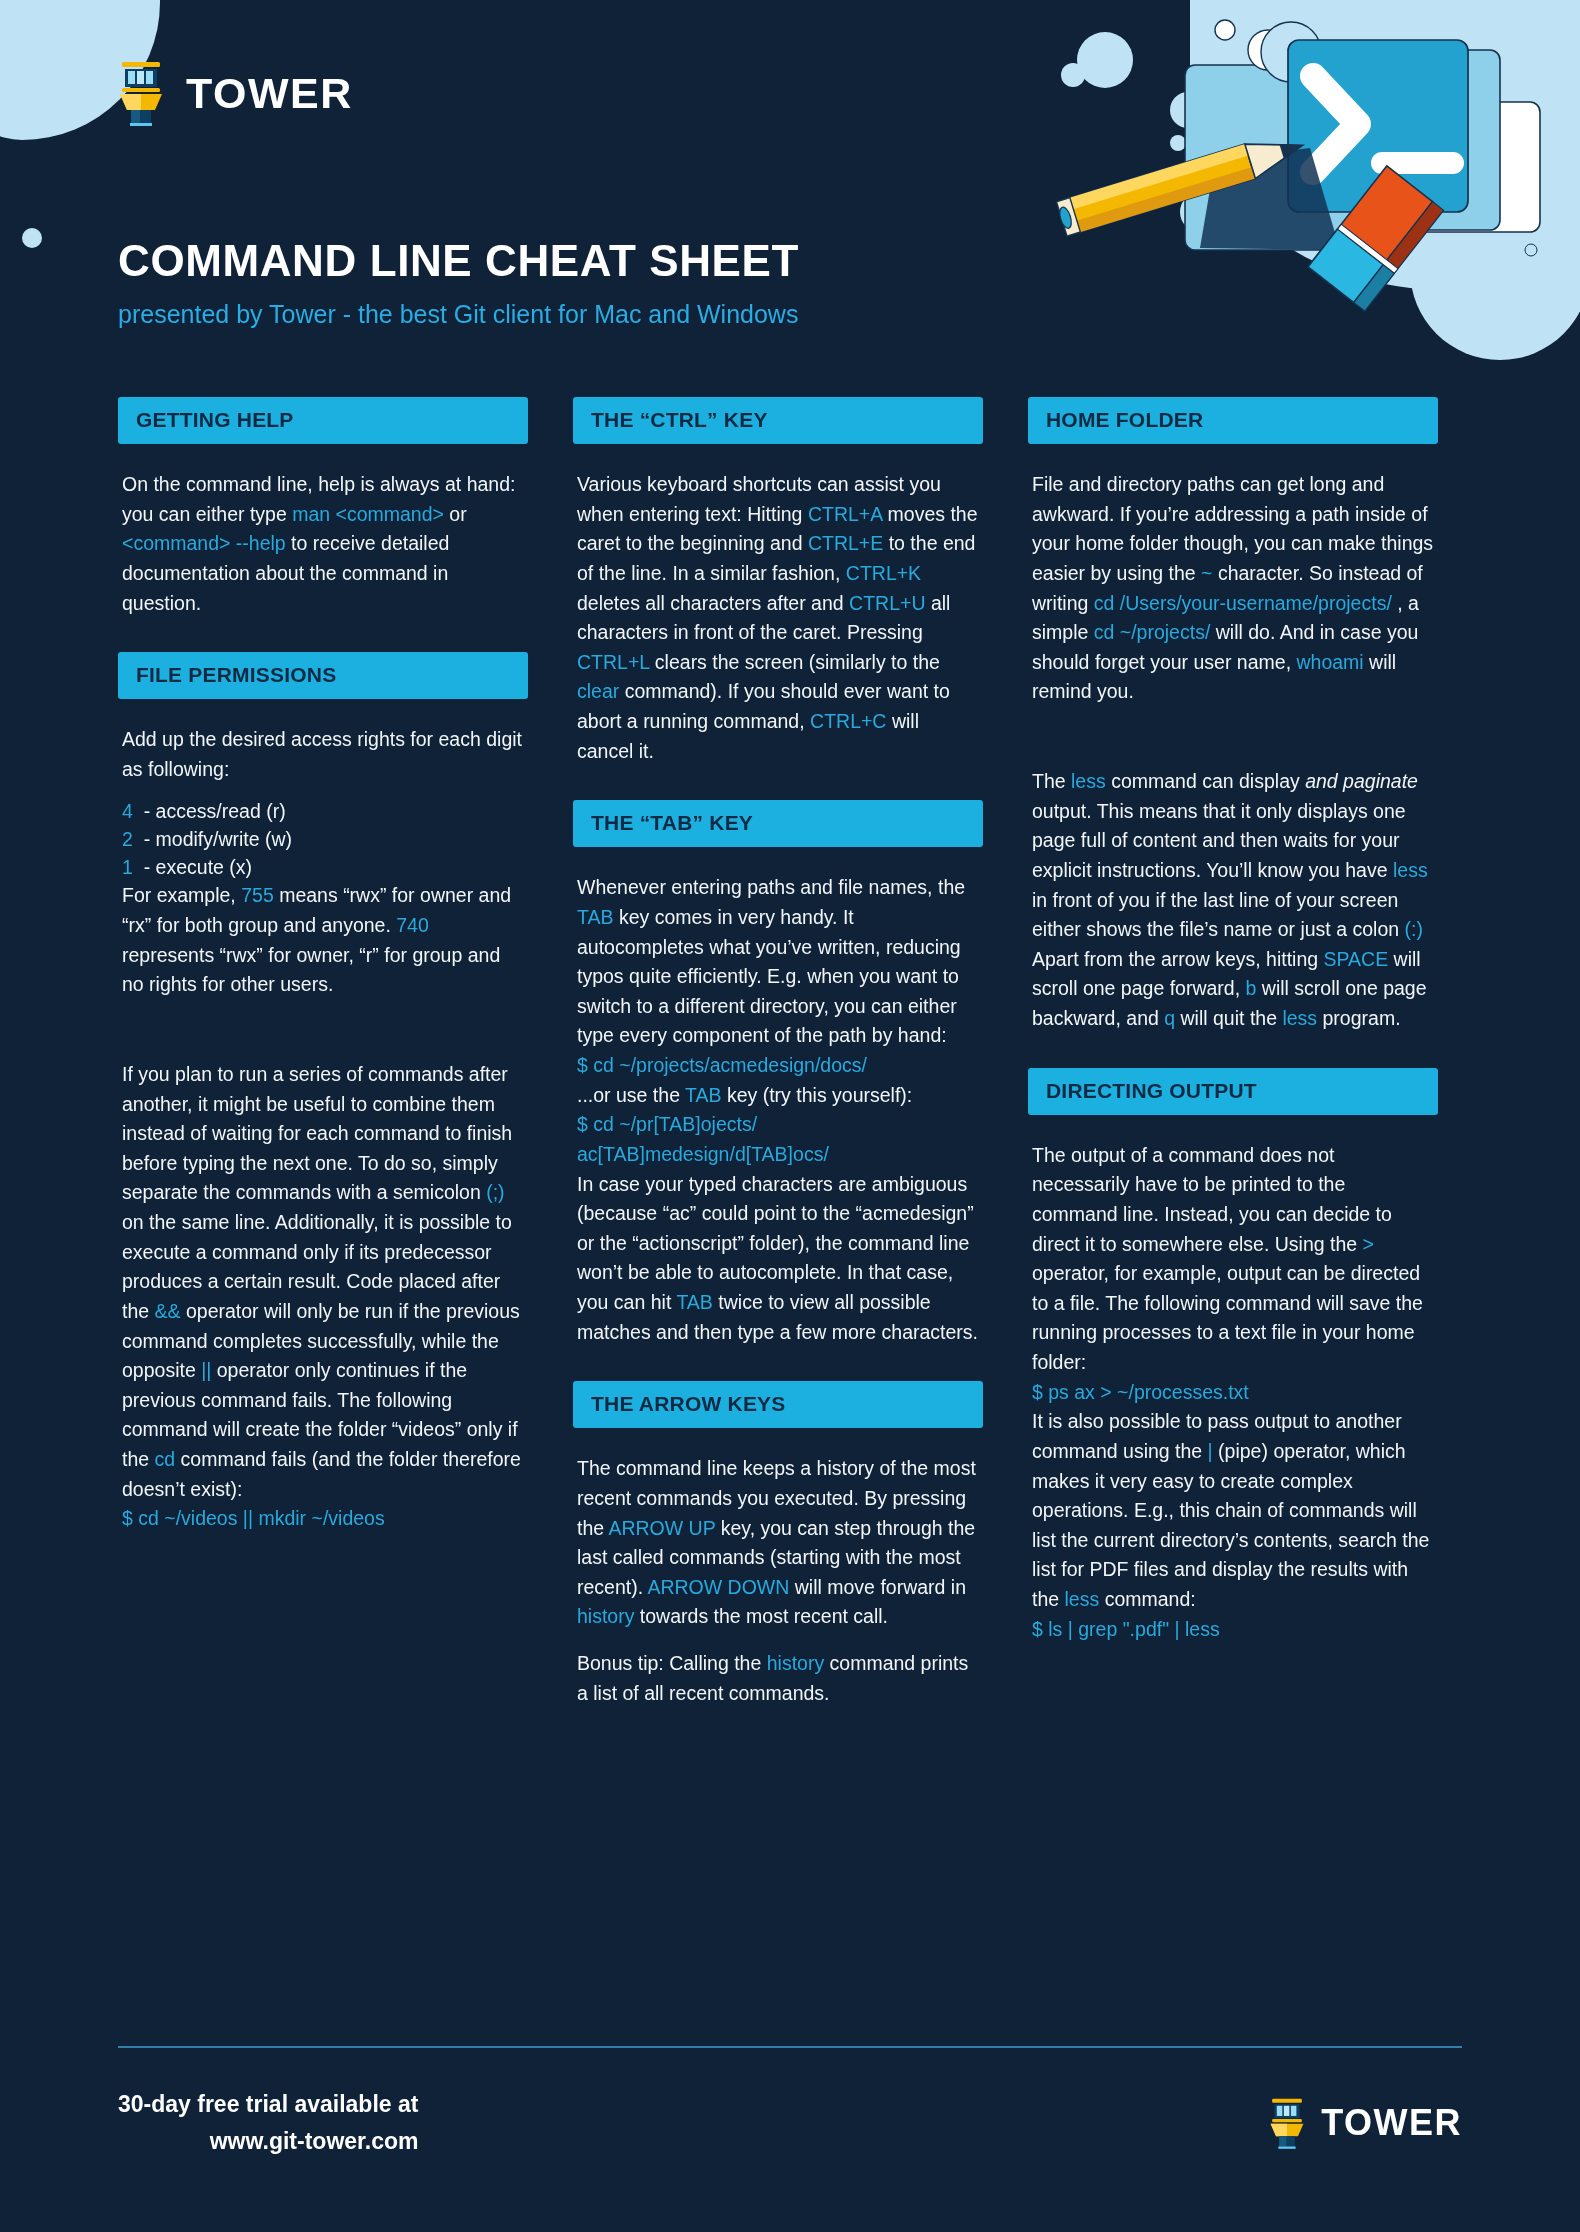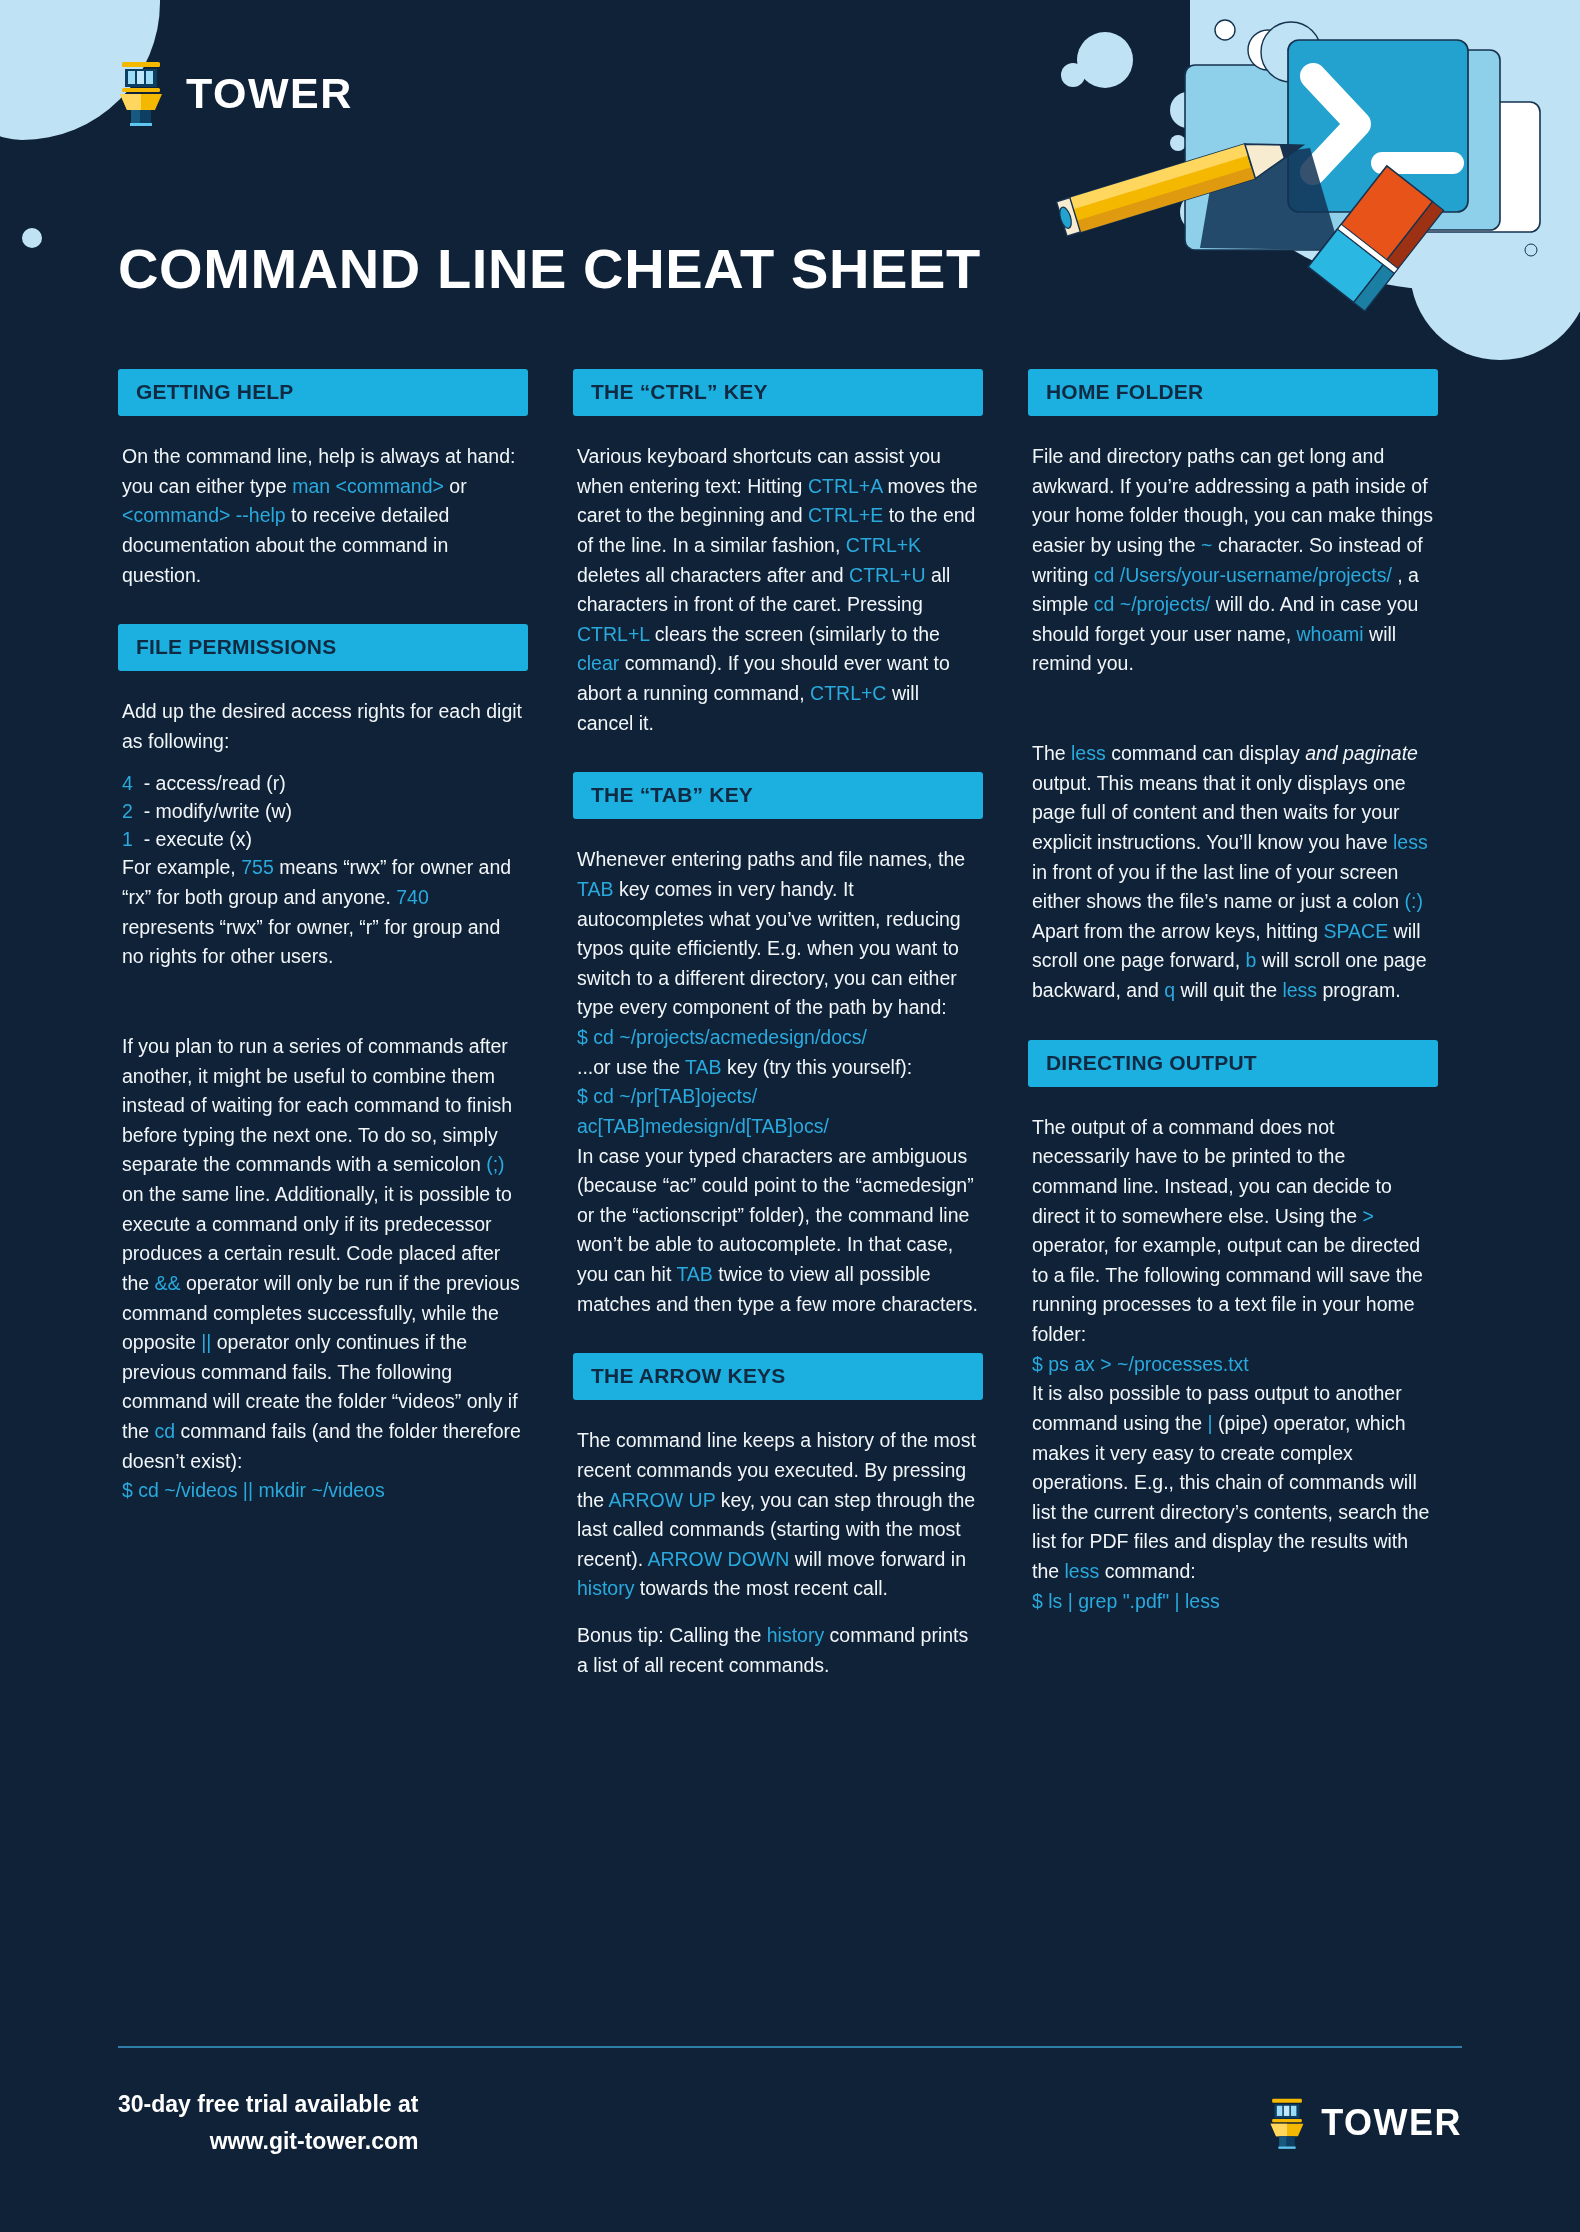--- a/index.html
+++ b/index.html
@@ -65,21 +65,21 @@
   .logo-word {
     color: #ffffff;
     font-size: 43px;
     font-weight: bold;
     letter-spacing: 1.5px;
   }
 
   .title-block { margin-top: 110px; }
   .main-title {
     color: #ffffff;
-    font-size: 56px;
+    font-size: 44px;
     font-weight: bold;
     letter-spacing: 0.6px;
   }
   .subtitle {
     margin-top: 14px;
     color: #29ade4;
     font-size: 25px;
   }
 
   
@@ -219,20 +219,21 @@
       <polygon points="2,34 44,34 37,50 9,50" fill="#f5b800"></polygon>
       <polygon points="2,34 23,34 23,50 9,50" fill="#ffd75e"></polygon>
       <rect x="13" y="50" width="20" height="13" fill="#0d3f63"></rect>
       <rect x="13" y="50" width="9" height="13" fill="#17597f"></rect>
       <rect x="12" y="63" width="22" height="3" fill="#5fc6ef"></rect>
     </svg>
     <span class="logo-word">TOWER</span>
   </div>
   <div class="title-block">
     <div class="main-title">COMMAND LINE CHEAT SHEET</div>
+    <div class="subtitle">presented by Tower - the best Git client for Mac and Windows</div>
   </div>
 </div>
 
 <div class="columns" id="columns">
     <div class="column">
       <div class="section">
         <div class="section-header">GETTING HELP</div>
         <div class="section-body">
           <p><span>On the command line, help is always at hand: you can either type </span><code>man &lt;command&gt;</code><span> or </span><code>&lt;command&gt; --help</code><span> to receive detailed documentation about the command in question.</span></p>
         </div>

